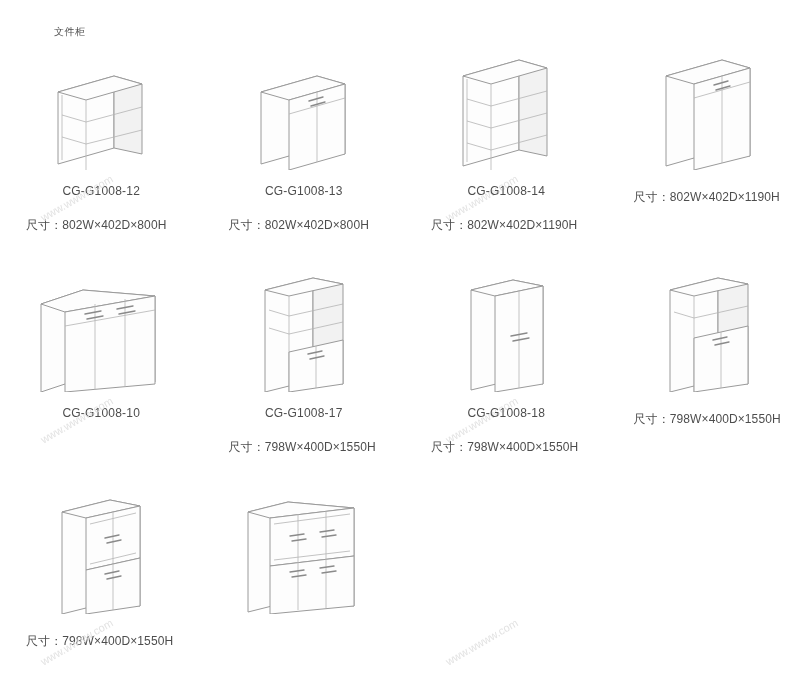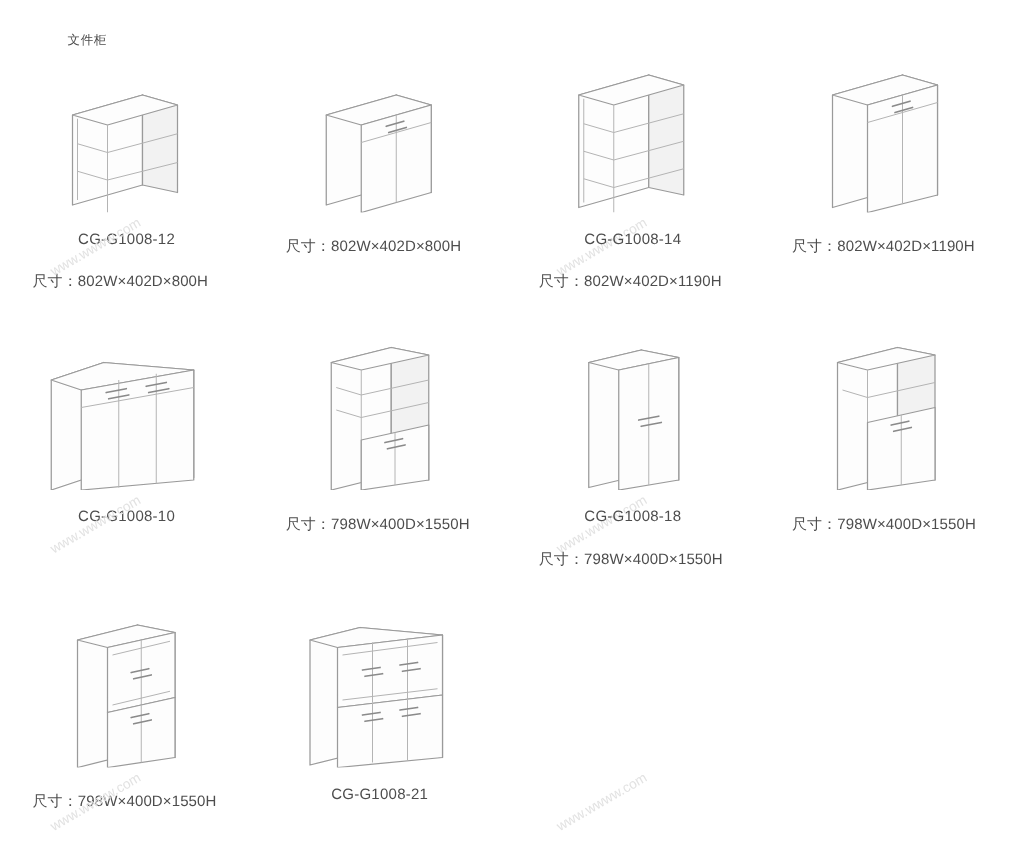--- a/index.html
+++ b/index.html
@@ -154,20 +154,21 @@
             <polygon class="cabinet-shade" points="68,18 96,26 96,96 68,90"></polygon>
             <polygon class="cabinet-fill" points="12,34 40,42 96,26 68,18"></polygon>
 
             <polygon class="cabinet-fill" points="40,42 96,26 96,96 40,112"></polygon>
             <line class="cabinet-thin" x1="68" y1="34" x2="68" y2="104"></line>
             <line class="cabinet-thin" x1="40" y1="56" x2="96" y2="40"></line>
             <path class="handle" d="M60 43 L74 39"></path>
             <path class="handle" d="M62 48 L76 44"></path>
           </svg>
         </div>
+        <div class="code">CG-G1008-13</div>
         <div class="size">尺寸：802W×402D×800H</div>
         <div class="wm wm-b">www.wwww.com</div>
       </div>
 
       <div class="cell">
         <div class="art">
           <svg width="110" height="112" viewBox="0 0 110 112">
             <polygon class="cabinet-fill" points="12,18 68,2 68,92 12,108"></polygon>
             <polygon class="cabinet-shade" points="68,2 96,10 96,98 68,92"></polygon>
             <polygon class="cabinet-fill" points="12,18 40,26 96,10 68,2"></polygon>
@@ -240,20 +241,21 @@
             <line class="cabinet-thin" x1="40" y1="58" x2="94" y2="46"></line>
             <line class="cabinet-thin" x1="20" y1="34" x2="40" y2="40"></line>
             <line class="cabinet-thin" x1="20" y1="52" x2="40" y2="58"></line>
 
             <polygon class="cabinet-fill" points="40,76 94,64 94,108 40,116"></polygon>
             <line class="cabinet-thin" x1="67" y1="70" x2="67" y2="112"></line>
             <path class="handle" d="M59 78 L73 75"></path>
             <path class="handle" d="M61 83 L75 80"></path>
           </svg>
         </div>
+        <div class="code">CG-G1008-17</div>
         <div class="size">尺寸：798W×400D×1550H</div>
         <div class="wm wm-b">www.wwww.com</div>
       </div>
 
       <div class="cell">
         <div class="art">
           <svg width="110" height="116" viewBox="0 0 110 116">
             <polygon class="cabinet-fill" points="20,14 62,4 62,104 20,114"></polygon>
             <polygon class="cabinet-shade" points="62,4 92,10 92,108 62,104"></polygon>
             <polygon class="cabinet-fill" points="20,14 44,20 92,10 62,4"></polygon>
@@ -335,21 +337,20 @@
 
             <polygon class="cabinet-fill" points="36,68 120,58 120,108 36,116"></polygon>
             <line class="cabinet-thin" x1="64" y1="64" x2="64" y2="112"></line>
             <line class="cabinet-thin" x1="92" y1="61" x2="92" y2="110"></line>
             <path class="handle" d="M56 74 L70 72"></path>
             <path class="handle" d="M58 79 L72 77"></path>
             <path class="handle" d="M86 70 L100 68"></path>
             <path class="handle" d="M88 75 L102 73"></path>
           </svg>
         </div>
-        <div class="code">CG-G1008-21</div>
         <div class="wm wm-b">www.wwww.com</div>
       </div>
 
       <div class="cell empty">
         <div class="art"></div>
         <div class="code"></div>
         <div class="size"></div>
       </div>
 
       <div class="cell empty">

